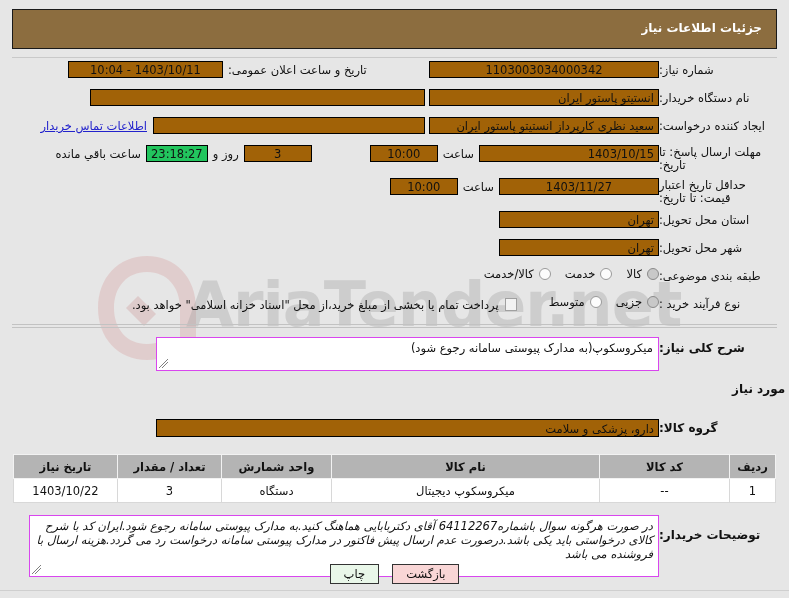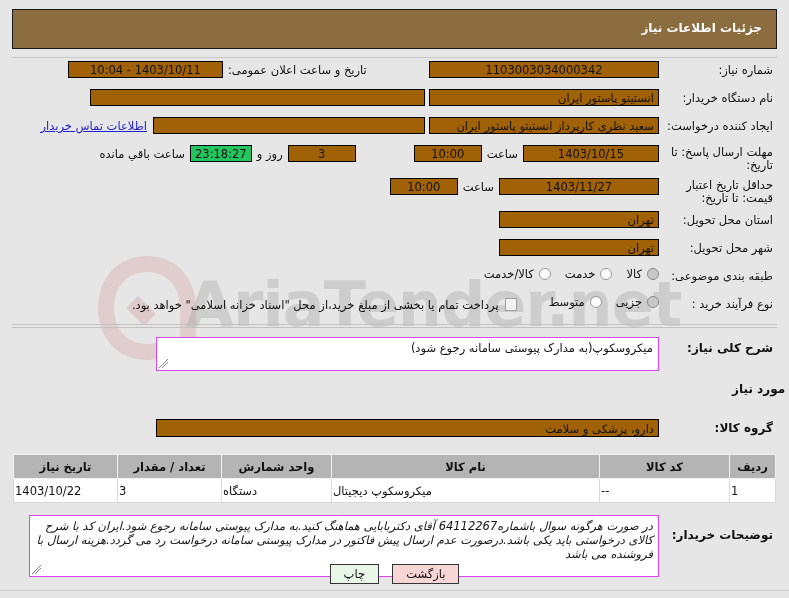--- a/index.html
+++ b/index.html
@@ -75,21 +75,21 @@
     position: relative;
     display: flex;
     align-items: flex-start;
     padding: 3px 0 3px 0;
     min-height: 22px;
   }
 
   .lbl {
     width: 118px;
     flex: 0 0 118px;
-    text-align: right;
+    text-align: left;
     padding-right: 4px;
     padding-top: 3px;
     font-size: 11.5px;
     color: #111;
     line-height: 13px;
     box-sizing: border-box;
   }
   .lbl.bold { font-weight: bold; font-size: 12px; }
 
   .fld {
@@ -195,21 +195,21 @@
     background: #b4b4b4;
     border: 1px solid #f2f2f2;
     color: #111;
     font-weight: bold;
     height: 21px;
     font-size: 11.5px;
   }
   table.items td {
     background: #fff;
     border: 1px solid #d8d8d8;
-    text-align: left;
+    text-align: center;
     height: 21px;
     color: #111;
   }
 
   
   .btnbar {
     position: absolute;
     left: 0; top: 563px;
     width: 789px;
     text-align: center;
@@ -272,21 +272,21 @@
     <div class="row">
       <div class="lbl">ایجاد کننده درخواست:</div>
       <div class="fld rt" style="width:230px;">سعید نظری کارپرداز انستیتو پاستور ایران</div>
       <div class="fld" style="width:272px;margin-right:4px;"></div>
       <div class="link-txt">اطلاعات تماس خریدار</div>
       <div style="width:12px;"></div>
     </div>
 
     <div class="row">
       <div class="lbl" style="padding-top:1px;">مهلت ارسال پاسخ: تا تاریخ:</div>
-      <div class="fld" style="width:136px;">1403/10/15</div>
+      <div class="fld" style="width:180px;text-align:right;">1403/10/15</div>
       <div class="inline-txt">ساعت</div>
       <div class="fld" style="width:68px;">10:00</div>
       <div style="width:58px;"></div>
       <div class="fld" style="width:68px;">3</div>
       <div class="inline-txt">روز و</div>
       <div class="fld timer" style="width:62px;">23:18:27</div>
       <div class="inline-txt">ساعت باقي مانده</div>
     </div>
 
     <div class="row">

